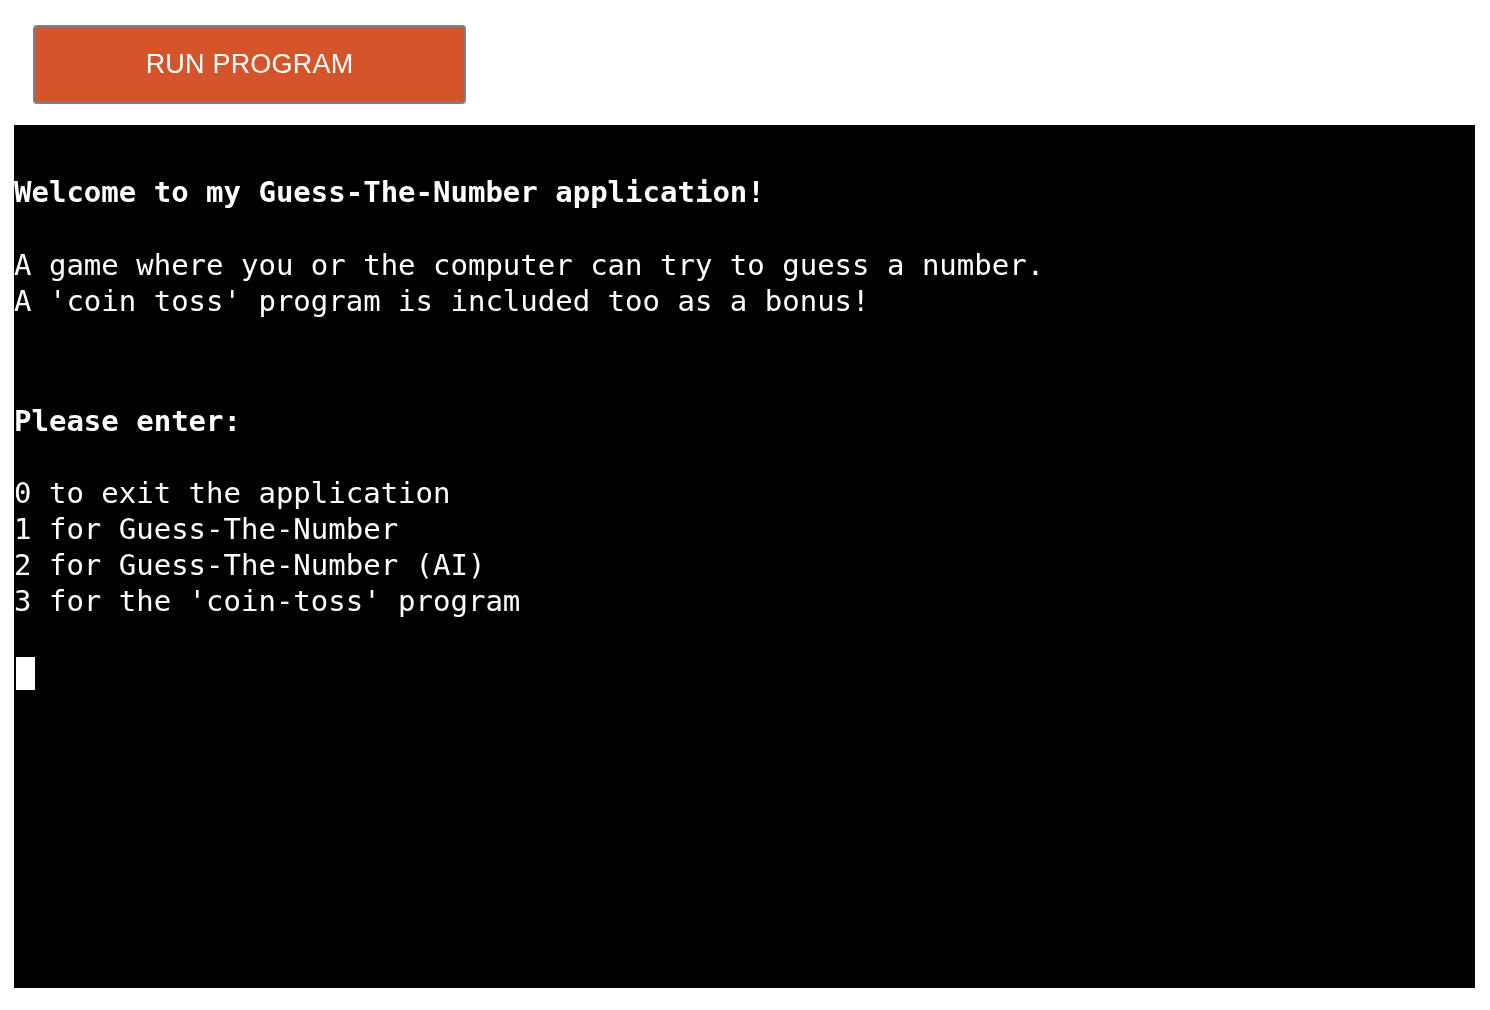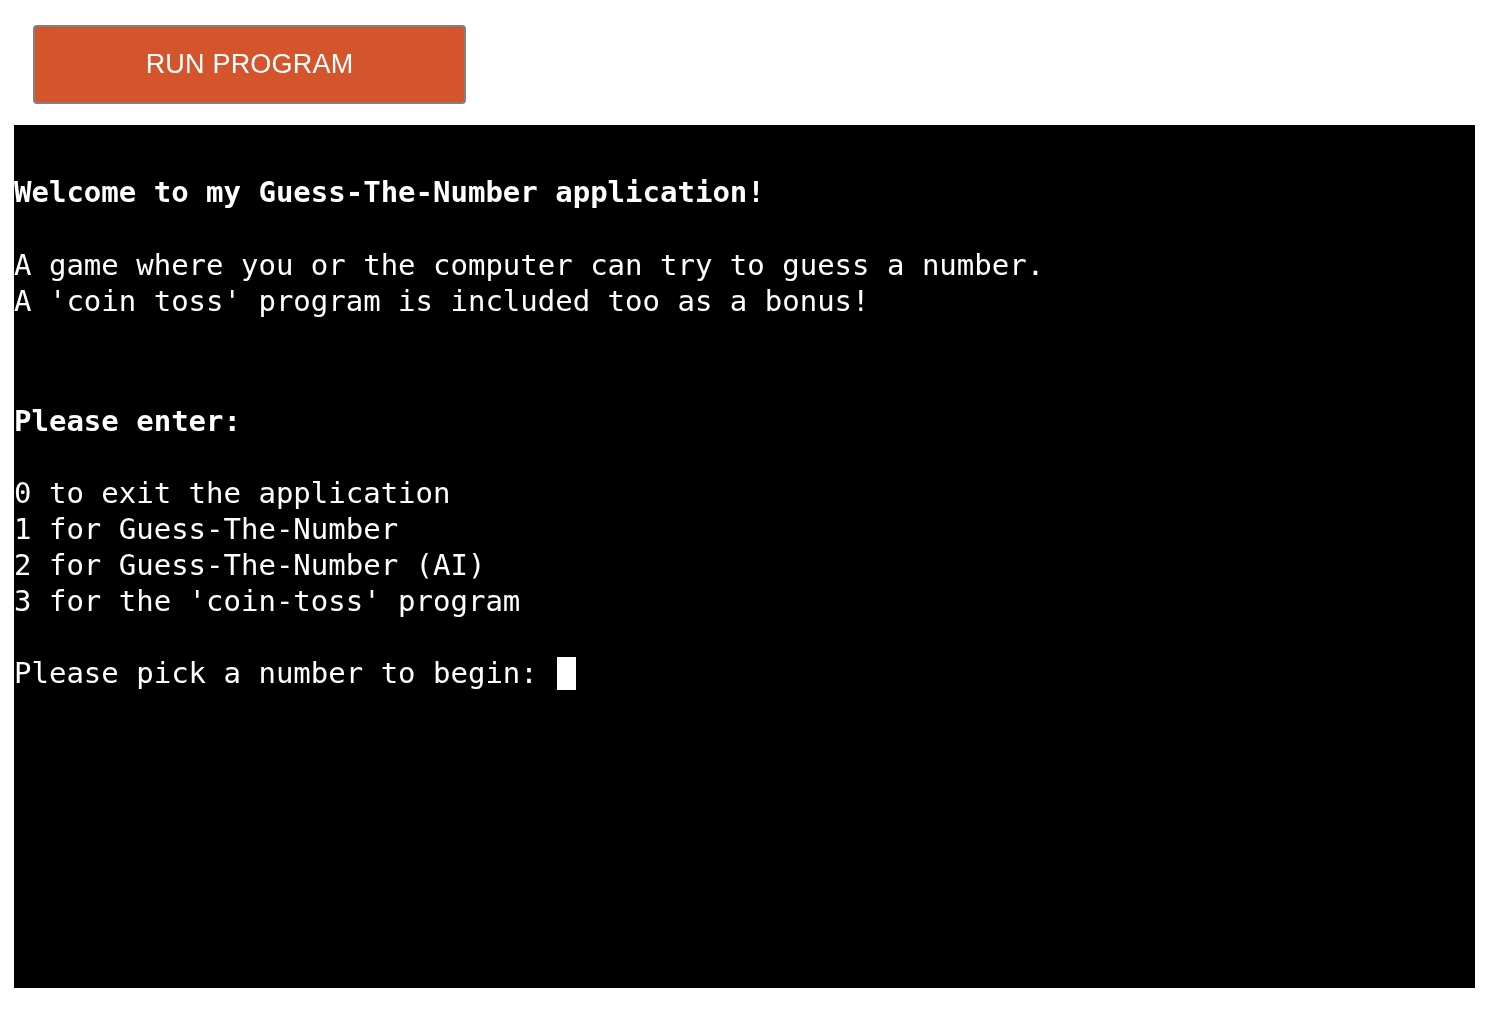--- a/index.html
+++ b/index.html
@@ -112,18 +112,17 @@
 </head>
 <body>
 
 <div id="app">
 
   <button class="run-button">RUN PROGRAM</button>
 
   <div class="terminal">
     <div class="term-inner" id="term-lines"><div class="term-line bold first">Welcome to my Guess-The-Number application!</div><div class="term-line blank">&nbsp;</div><div class="term-line">A game where you or the computer can try to guess a number.</div><div class="term-line">A 'coin toss' program is included too as a bonus!</div><div class="term-line blank">&nbsp;</div><div class="term-line bold">Please enter:</div><div class="term-line blank">&nbsp;</div><div class="term-line">0 to exit the application</div><div class="term-line">1 for Guess-The-Number</div><div class="term-line">2 for Guess-The-Number (AI)</div><div class="term-line">3 for the 'coin-toss' program</div><div class="term-line blank">&nbsp;</div></div>
     <div class="prompt-row">
-      <span class="prompt-text">Please pick a number to begin: </span>
       <span class="cursor-block"></span>
     </div>
   </div>
 
 </div>
 
 </body></html>

